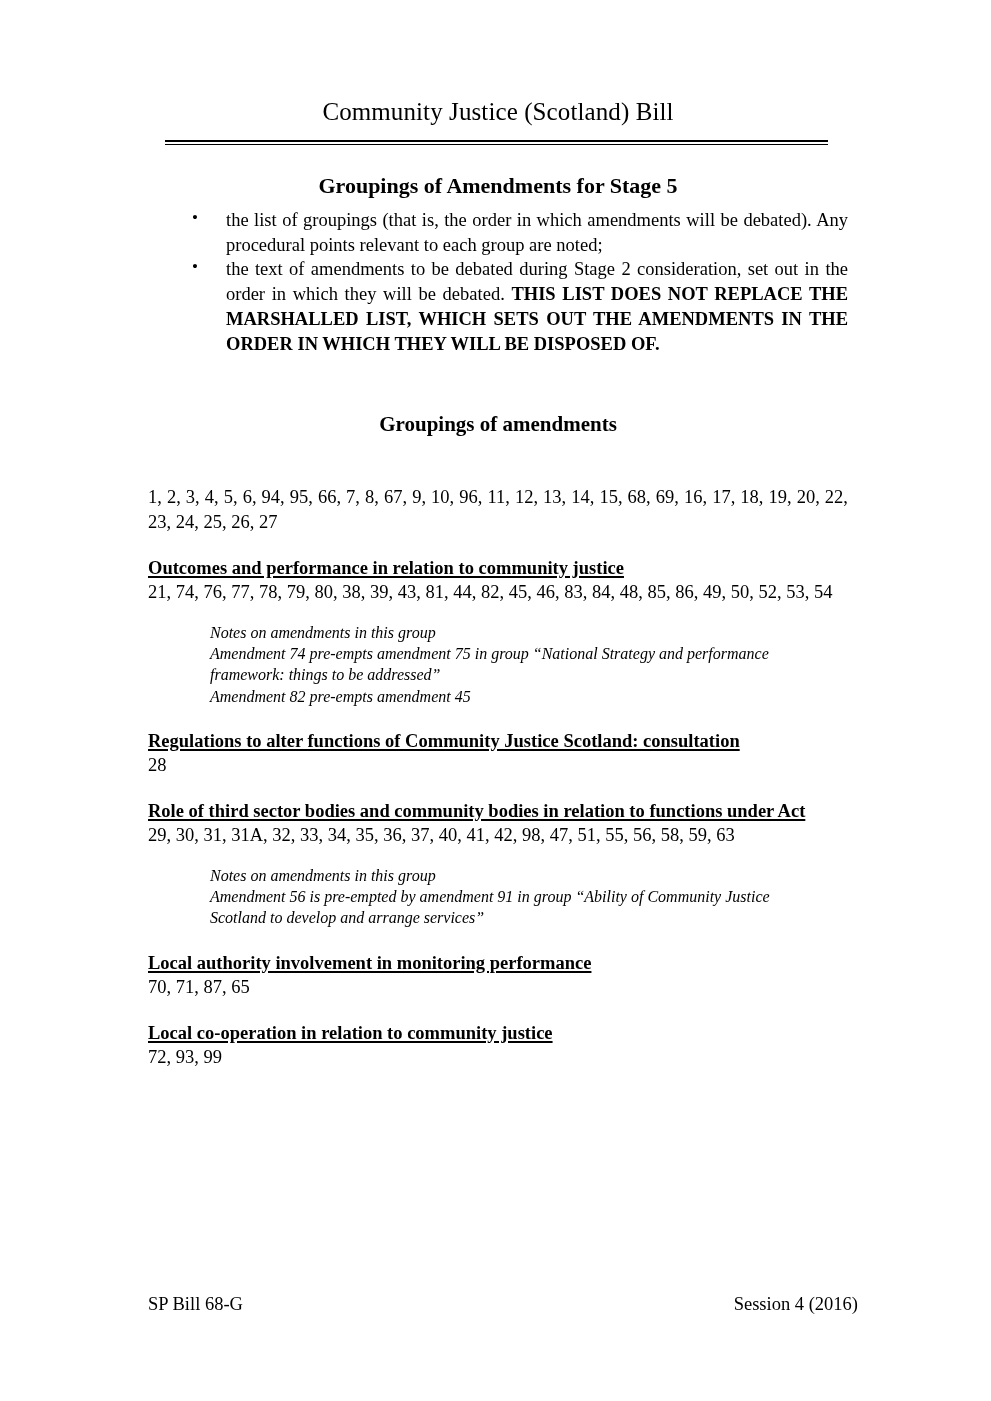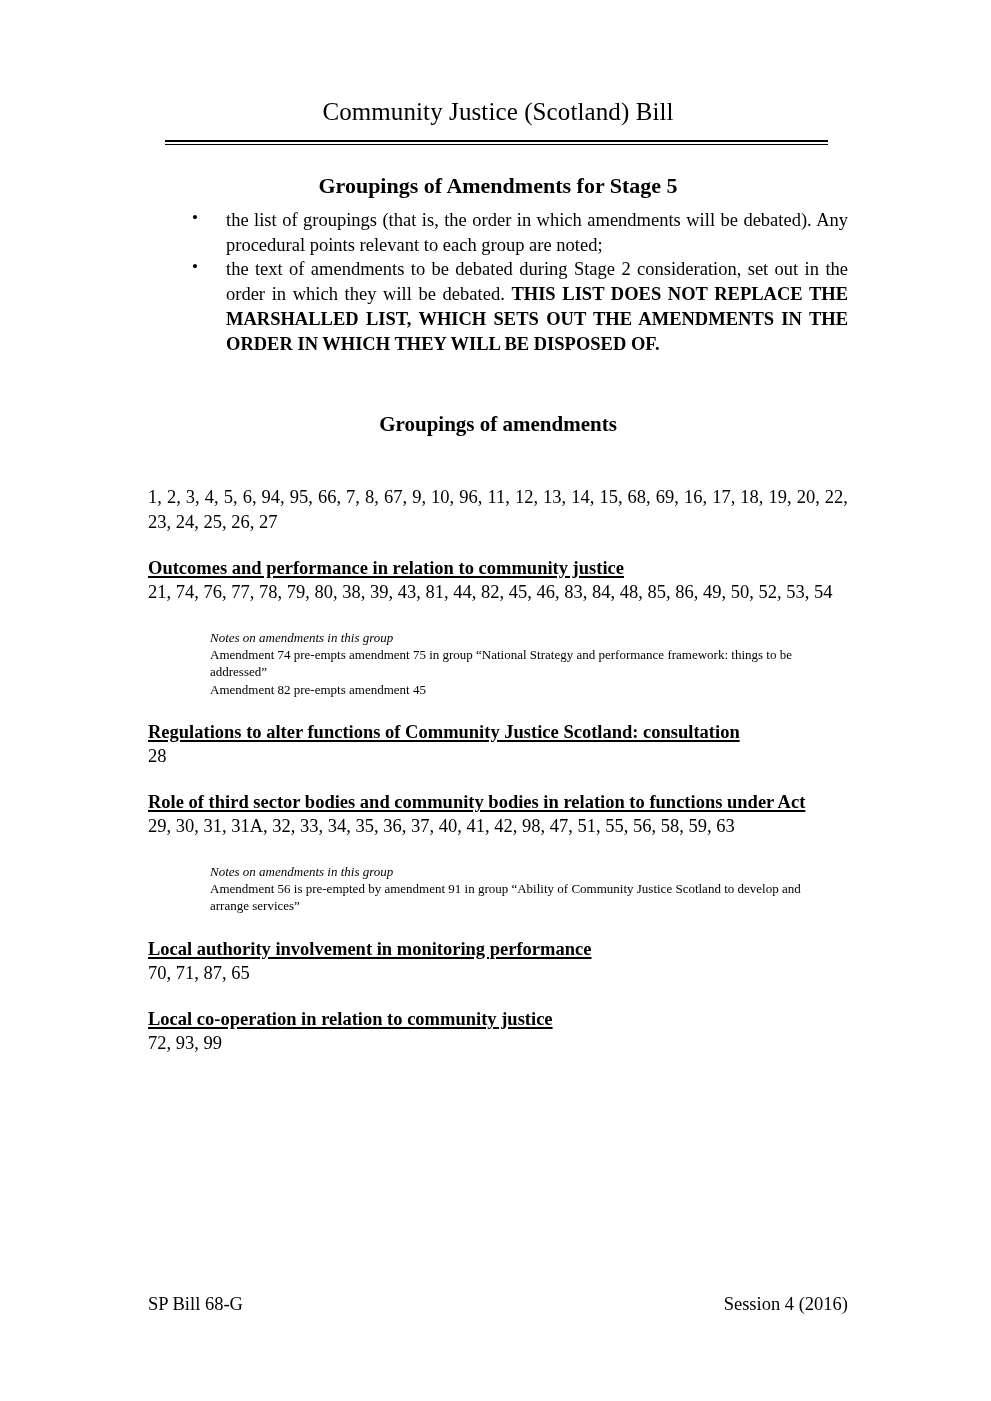--- a/index.html
+++ b/index.html
@@ -130,39 +130,40 @@
     font-size: 18.5px;
     line-height: 1.32;
     text-align: justify;
   }
   .group-amendments.single {
     text-align: left;
   }
 
   
   .notes {
-    margin: 24px 0 6px 0;
+    margin: 17px 0 6px 0;
     padding-left: 62px;
-    font-size: 13px;
+    font-size: 16px;
     line-height: 1.33;
   }
   .notes-title {
     font-style: italic;
     margin: 0;
   }
   .notes-line {
     margin: 0;
     max-width: 600px;
+    font-style: italic;
   }
 
   
   .footer {
     position: absolute;
     left: 148px;
-    right: 143px;
+    right: 133px;
     top: 1294px;
     display: flex;
     justify-content: space-between;
     align-items: baseline;
     font-size: 18.5px;
   }
 </style>
 </head>
 <body>
 

